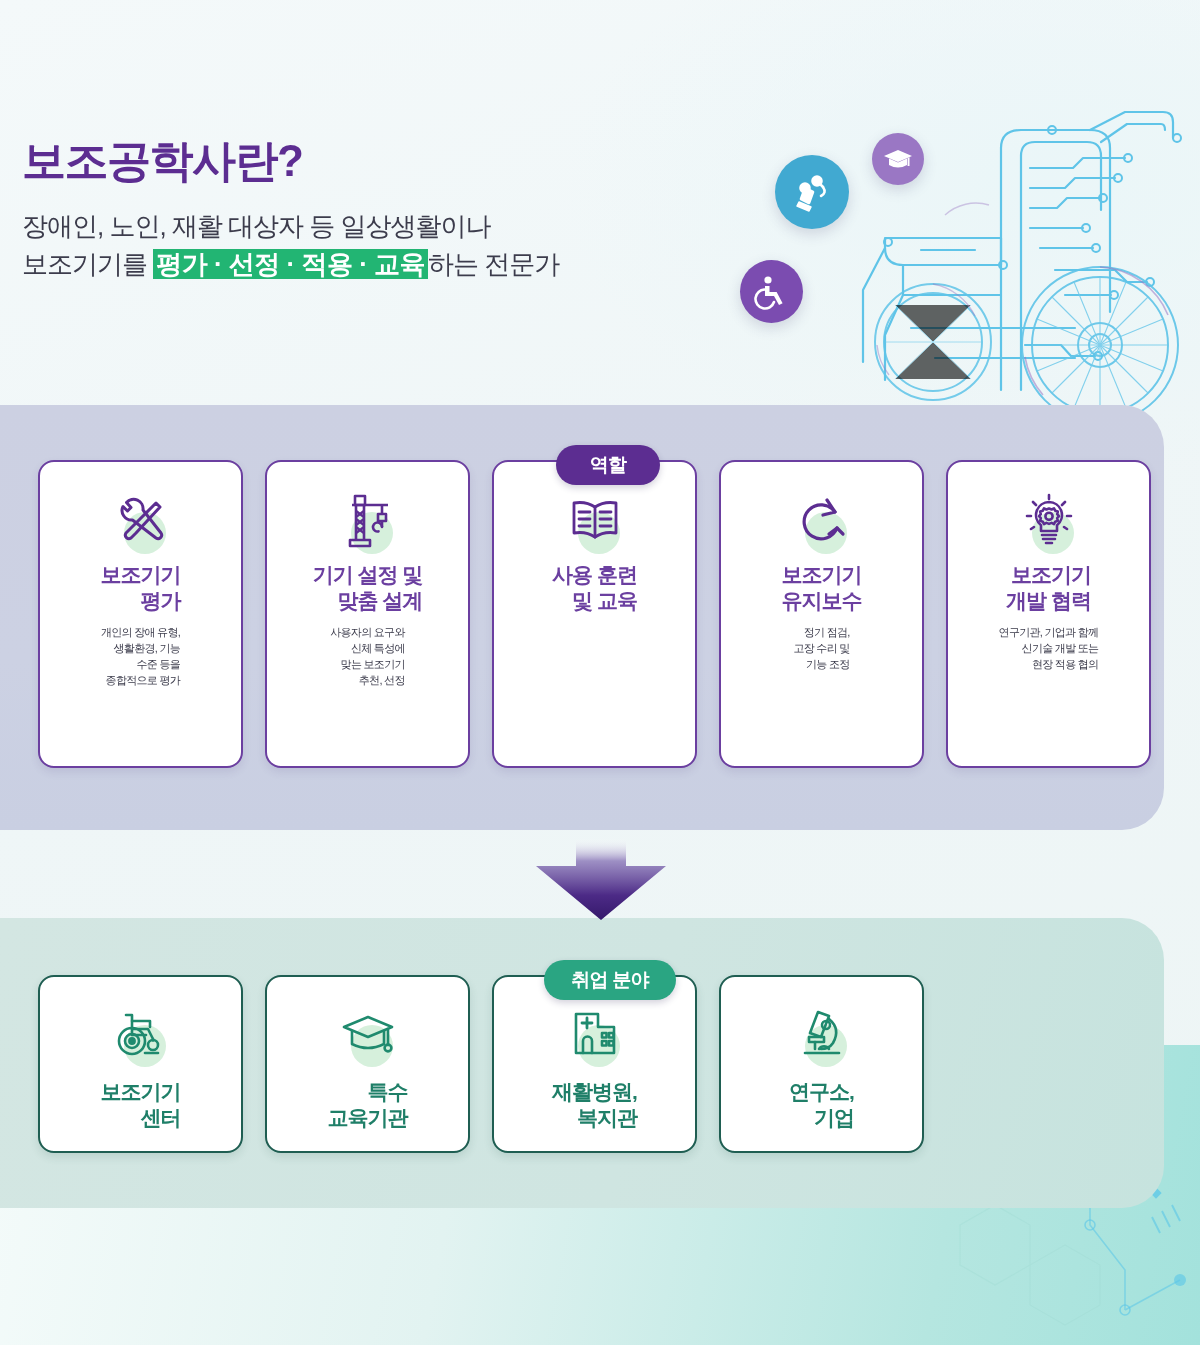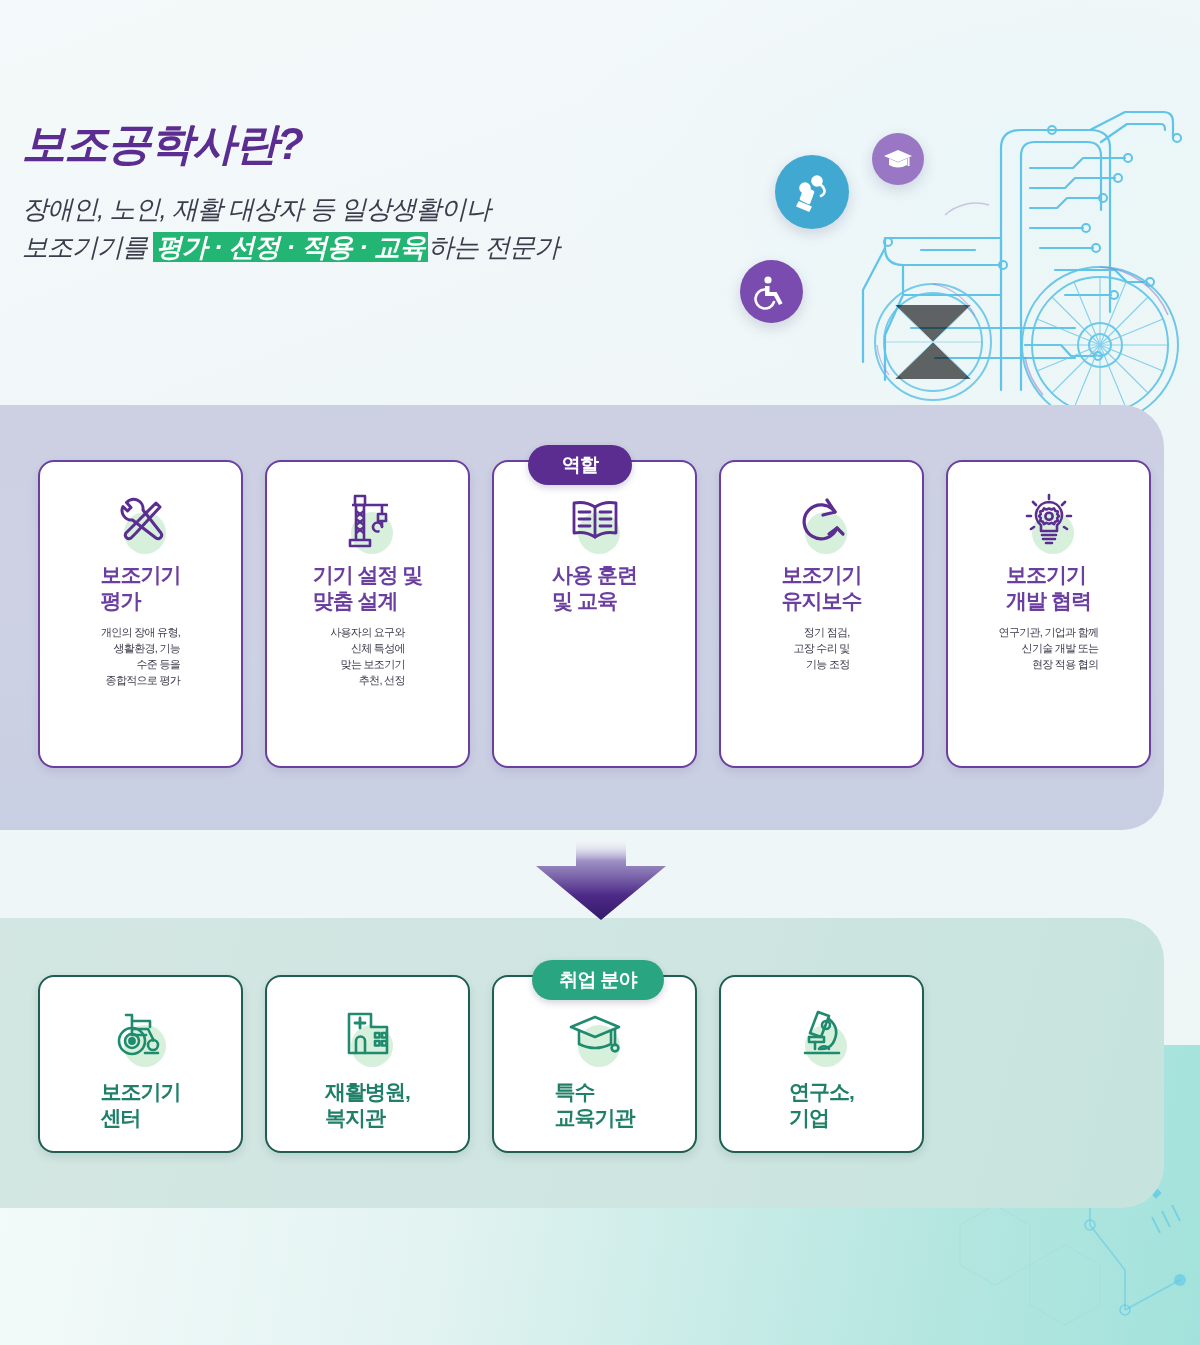--- a/index.html
+++ b/index.html
@@ -28,24 +28,23 @@
     height: 300px;
     background: linear-gradient(100deg, #f4fbfa 0%, #e2f3f1 38%, #b5e6e0 78%, #a3e2dc 100%);
   }
 
   .deco-svg { position: absolute; pointer-events: none; }
 
   
   .header {
     position: absolute;
     left: 22px;
-    top: 115px;
+    top: 132px;
     width: 700px;
     z-index: 5;
-    font-style: italic;
   }
   .page-title {
     font-size: 44px;
     font-weight: 700;
     color: #5c2d91;
     letter-spacing: -1.5px;
     margin-bottom: 16px;
   }
   .page-subtitle {
     font-size: 26px;
@@ -153,21 +152,21 @@
     background: #d6f0dc;
     right: 4px; bottom: 0px;
     z-index: 0;
   }
   .card-icon svg { position: relative; z-index: 1; }
 
   .card-title {
     font-size: 21px;
     font-weight: 700;
     line-height: 1.22;
-    text-align: left;
+    text-align: right;
     letter-spacing: -1px;
     white-space: pre-line;
   }
   .card-role .card-title { color: #6b3fa0; margin-bottom: 12px; }
   .card-job  .card-title { color: #1f7f68; margin-top: 4px; }
 
   .card-desc {
     font-size: 11px;
     line-height: 1.45;
     text-align: right;
@@ -183,22 +182,22 @@
     border-radius: 22px;
     color: #ffffff;
     font-weight: 700;
     font-size: 19px;
     letter-spacing: -0.8px;
     display: flex;
     align-items: center;
     justify-content: center;
     box-shadow: 0 3px 7px rgba(40,30,80,.2);
   }
-  .badge-role { left: 528px; top: 445px; width: 104px; height: 40px; background: #5c2d91; }
-  .badge-job  { left: 532px; top: 960px; width: 132px; height: 40px; background: #2aa582; }
+  .badge-role { left: 556px; top: 445px; width: 104px; height: 40px; background: #5c2d91; }
+  .badge-job  { left: 544px; top: 960px; width: 132px; height: 40px; background: #2aa582; }
 
   
   .arrow-down {
     position: absolute;
     left: 536px;
     top: 838px;
     width: 130px;
     height: 82px;
     z-index: 7;
   }
@@ -514,48 +513,48 @@
     </div>
     <div class="card-title">보조기기
 센터</div>
   </div>
 
   <div class="card card-job">
     <div class="card-icon">
       <span class="blob"></span>
       <svg width="58" height="58" viewBox="0 0 58 58">
         <g fill="none" stroke="#1f8a6e" stroke-width="2.6" stroke-linejoin="round" stroke-linecap="round">
+          <polygon points="29,12 53,22 29,32 5,22"></polygon>
+          <path d="M13 26 L13 39 q16 8 32 0 L45 26"></path>
+          <path d="M49 24 L49 40"></path>
+          <circle cx="49" cy="43" r="3.4"></circle>
+        </g>
+      </svg>
+    </div>
+    <div class="card-title">특수
+교육기관</div>
+  </div>
+
+  <div class="card card-job">
+    <div class="card-icon">
+      <span class="blob"></span>
+      <svg width="58" height="58" viewBox="0 0 58 58">
+        <g fill="none" stroke="#1f8a6e" stroke-width="2.6" stroke-linejoin="round" stroke-linecap="round">
           <path d="M10 48 L10 9 L32 9 L32 22 L48 22 L48 48 Z"></path>
           <path d="M17 48 L17 36 a4.5 4.5 0 0 1 9 0 L26 48"></path>
           <path d="M21 13 L21 23 M16 18 L26 18" stroke-width="2.8"></path>
           <rect x="36" y="28" width="4.5" height="4.5"></rect>
           <rect x="43" y="28" width="4.5" height="4.5"></rect>
           <rect x="36" y="36" width="4.5" height="4.5"></rect>
           <rect x="43" y="36" width="4.5" height="4.5"></rect>
         </g>
       </svg>
     </div>
     <div class="card-title">재활병원,
 복지관</div>
-  </div>
-
-  <div class="card card-job">
-    <div class="card-icon">
-      <span class="blob"></span>
-      <svg width="58" height="58" viewBox="0 0 58 58">
-        <g fill="none" stroke="#1f8a6e" stroke-width="2.6" stroke-linejoin="round" stroke-linecap="round">
-          <polygon points="29,12 53,22 29,32 5,22"></polygon>
-          <path d="M13 26 L13 39 q16 8 32 0 L45 26"></path>
-          <path d="M49 24 L49 40"></path>
-          <circle cx="49" cy="43" r="3.4"></circle>
-        </g>
-      </svg>
-    </div>
-    <div class="card-title">특수
-교육기관</div>
   </div>
 
 
   <div class="card card-job">
     <div class="card-icon">
       <span class="blob"></span>
       <svg width="58" height="58" viewBox="0 0 58 58">
         <g fill="none" stroke="#1f8a6e" stroke-width="2.6" stroke-linejoin="round" stroke-linecap="round">
           <path d="M25 7 L36 11 L28 32 L17 28 Z"></path>
           <circle cx="33" cy="20" r="4"></circle>

